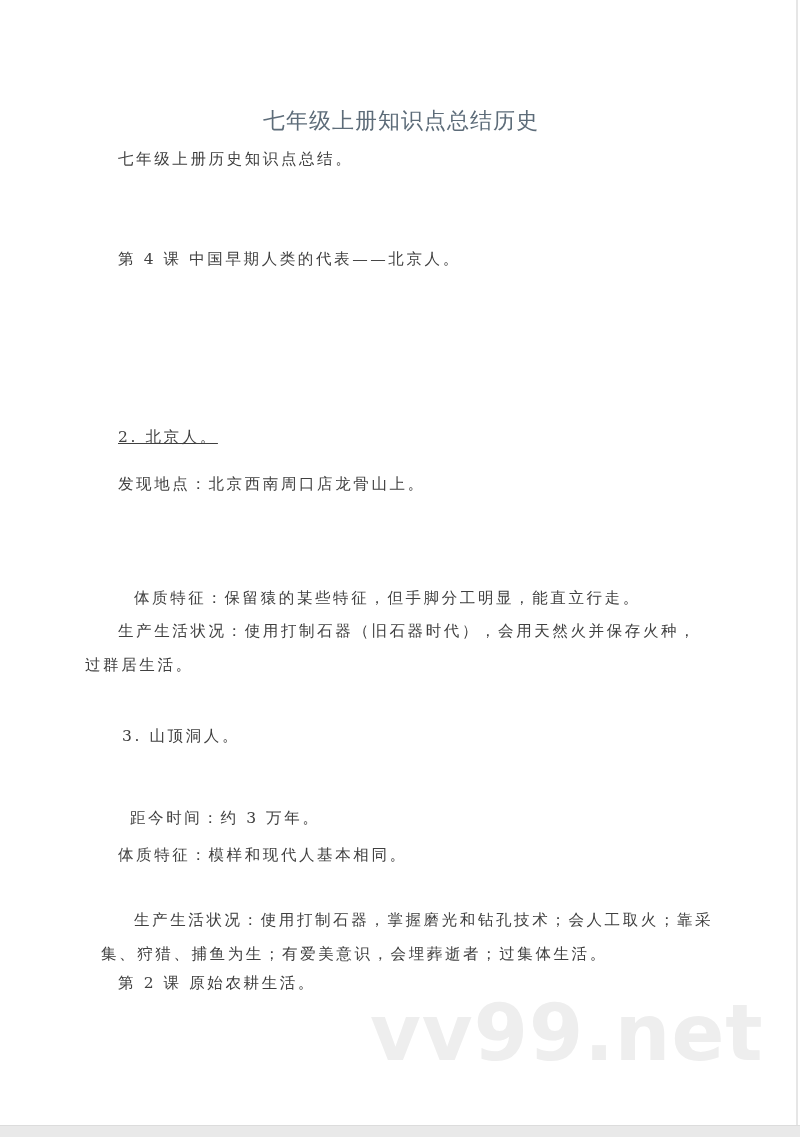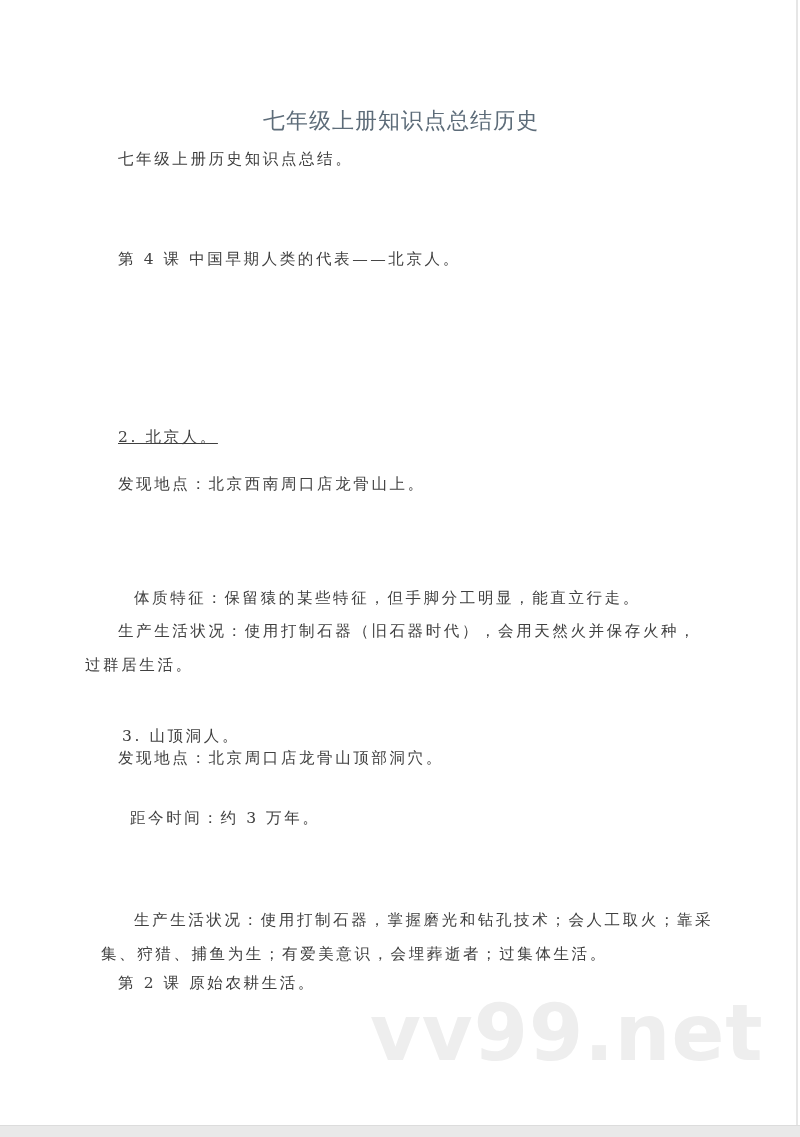--- a/index.html
+++ b/index.html
@@ -74,21 +74,21 @@
 <div class="page">
   <div class="doc-title">七年级上册知识点总结历史</div>
 
   <p class="para" style="top:142px;margin:0;">七年级上册历史知识点总结。</p>
   <p class="para" style="top:242px;margin:0;">第 4 课 中国早期人类的代表——北京人。</p>
   <p class="para" style="top:420px;margin:0;text-decoration:underline;">2. 北京人。</p>
   <p class="para" style="top:468px;margin:0;font-family:Liberation Mono, monospace;">发现地点：北京西南周口店龙骨山上。</p>
   <p class="para" style="top:565px;margin:16px;">体质特征：保留猿的某些特征，但手脚分工明显，能直立行走。</p>
   <p class="para" style="top:614px;margin:0;">生产生活状况：使用打制石器（旧石器时代），会用天然火并保存火种，过群居生活。</p>
   <p class="para" style="top:715px;margin:4px;">3. 山顶洞人。</p>
-  <p class="para" style="top:741px;margin:0;">发现地点：北京周口店龙骨山顶部洞穴。</p>
   <p class="para" style="top:789px;margin:12px;">距今时间：约 3 万年。</p>
+  <p class="para" style="top:838px;margin:0;">体质特征：模样和现代人基本相同。</p>
   <p class="para" style="top:887px;margin:16px;">生产生活状况：使用打制石器，掌握磨光和钻孔技术；会人工取火；靠采集、狩猎、捕鱼为生；有爱美意识，会埋葬逝者；过集体生活。</p>
   <p class="para" style="top:966px;margin:0;">第 2 课 原始农耕生活。</p>
 
   <div class="watermark">vv99.net</div>
 </div>
 
 <div class="bottom-band"></div>
 
 </body></html>

